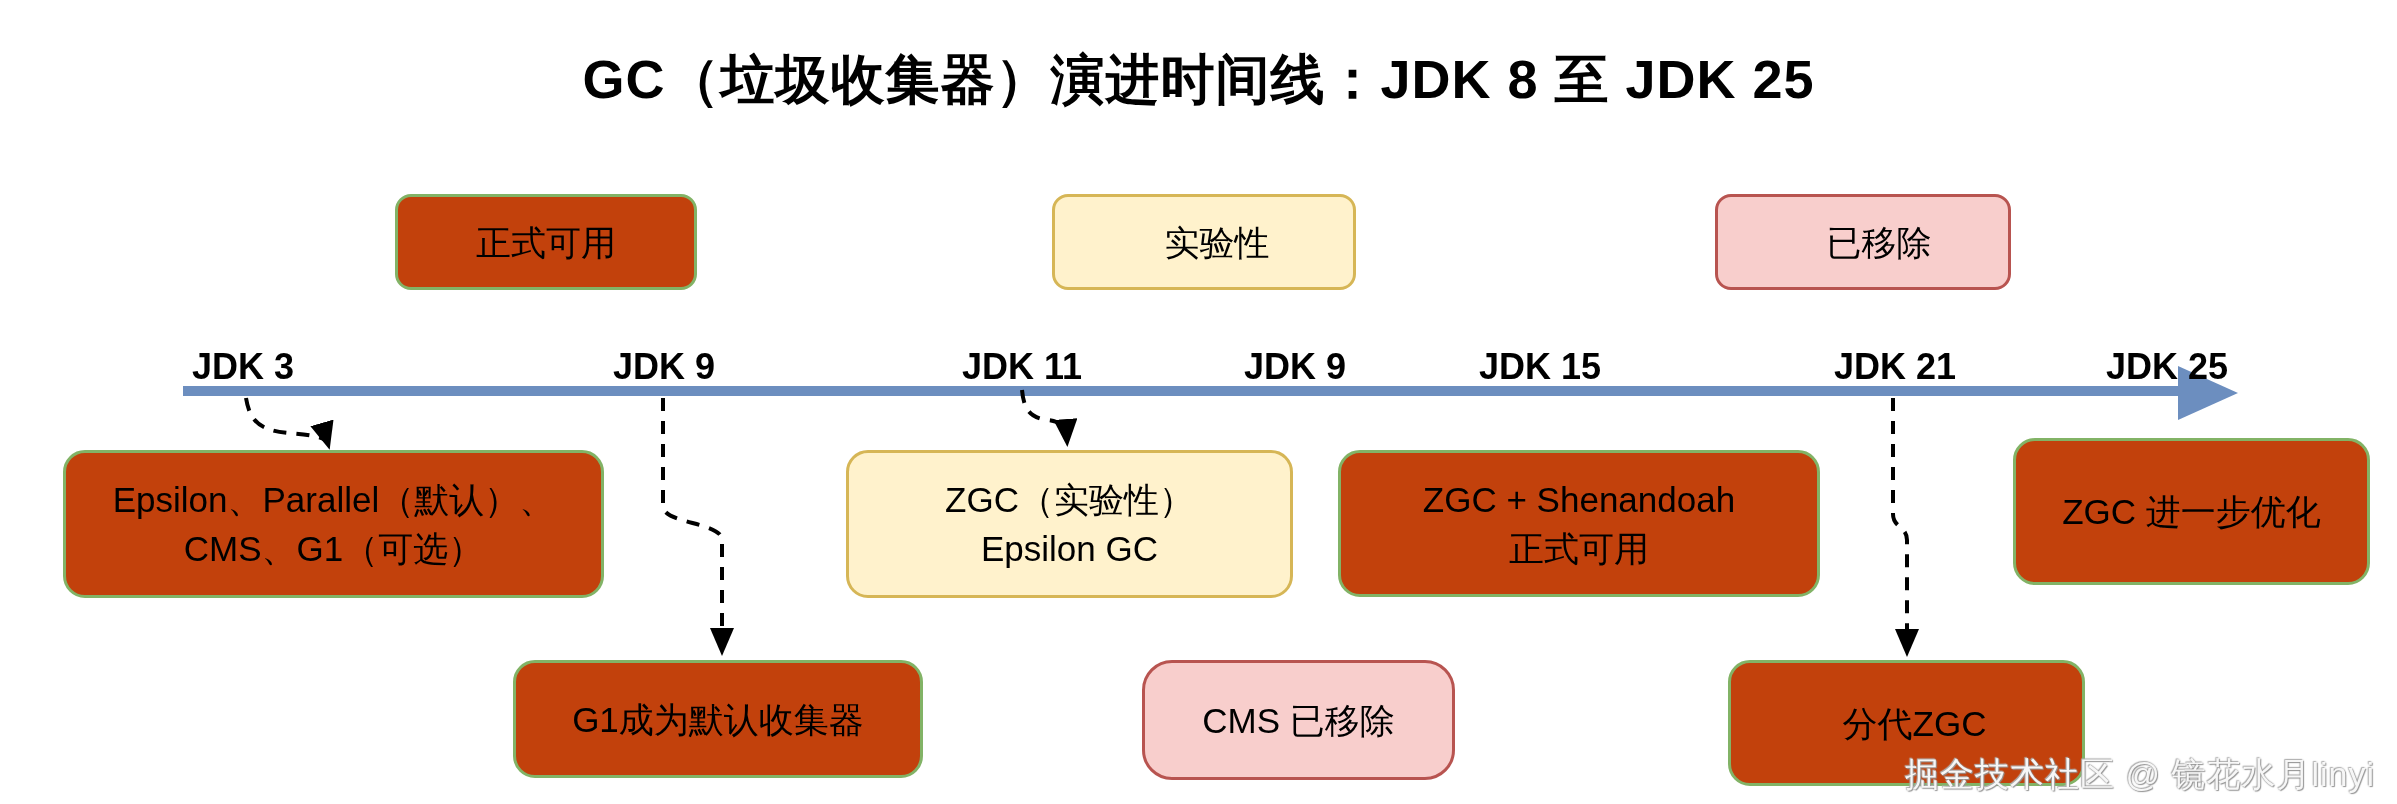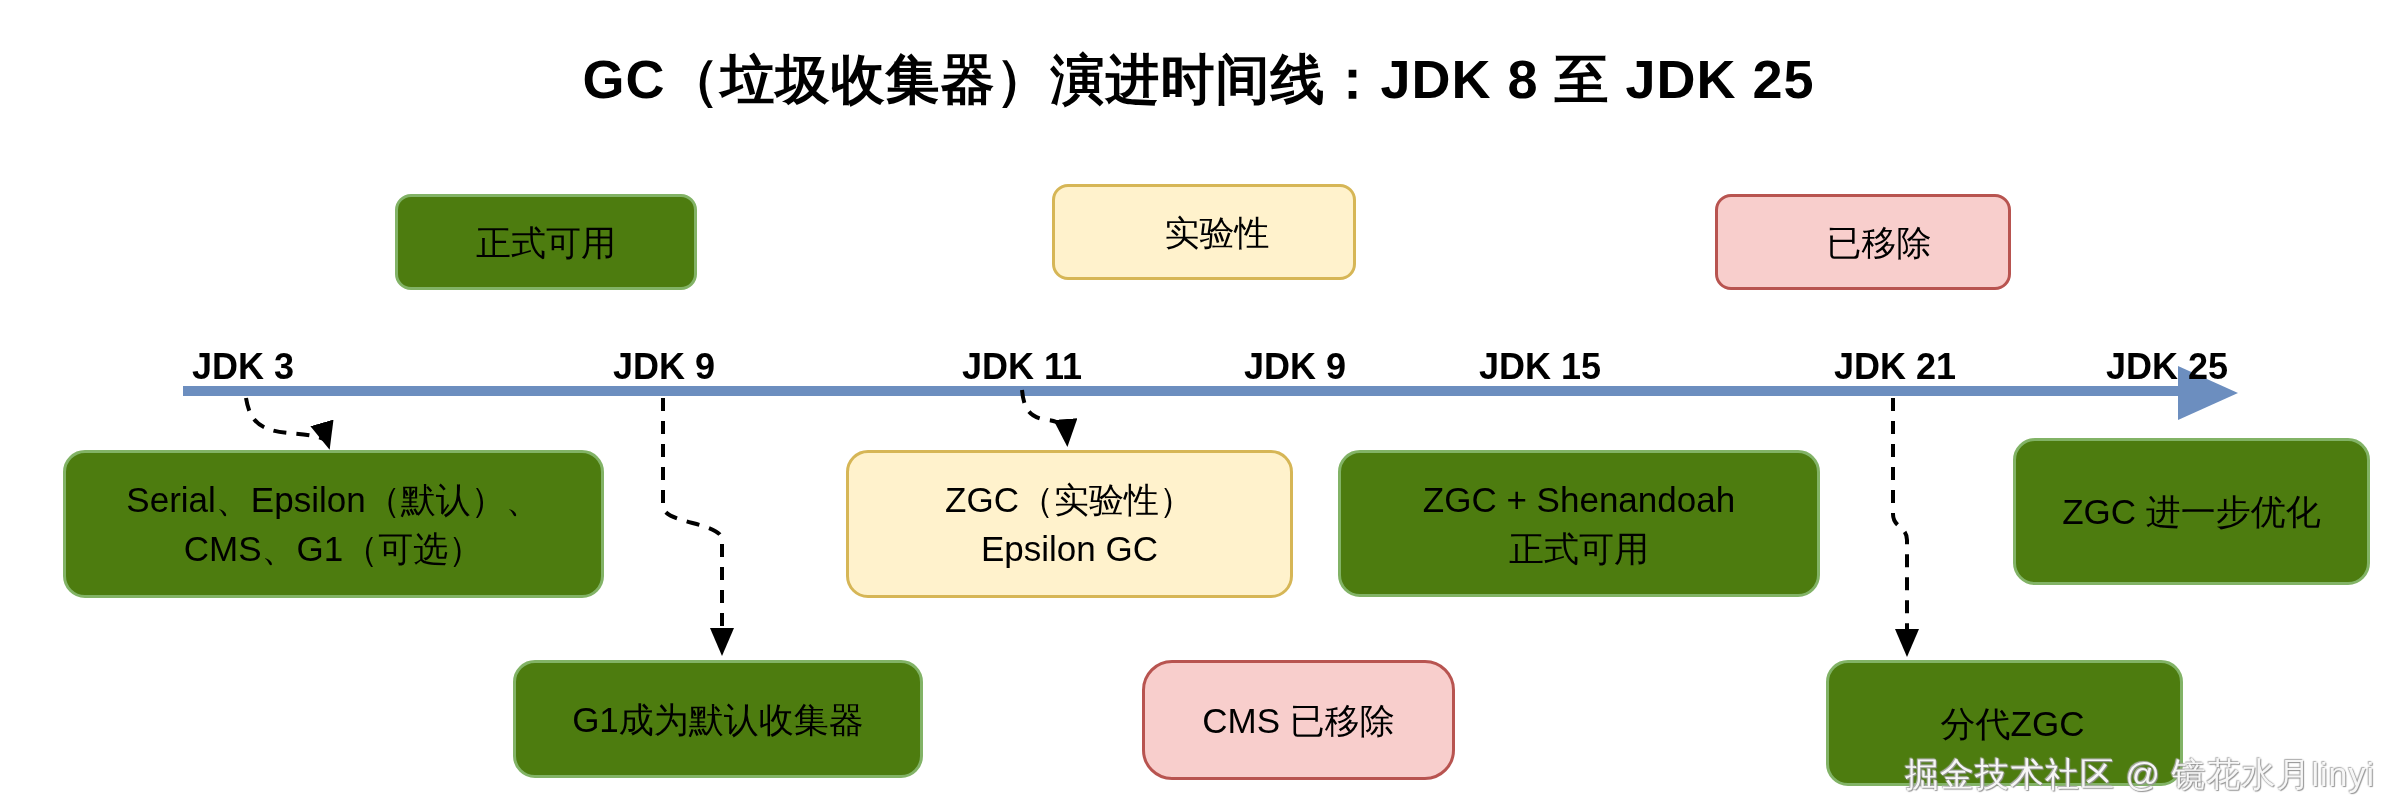--- a/index.html
+++ b/index.html
@@ -27,21 +27,21 @@
     flex-direction: column;
     align-items: center;
     justify-content: center;
     text-align: center;
     box-sizing: border-box;
     font-size: 35px;
     line-height: 1.4;
   }
   .legend-box { border-radius: 16px; border: 3.5px solid; }
   .event-box  { border-radius: 22px; border: 3.5px solid; }
-  .st-available    { background: #4d7c0f; border-color: #82b366; }
+  .st-available    { background: #c2410c; border-color: #82b366; }
   .st-experimental { background: #fff2cc; border-color: #d6b656; }
   .st-removed      { background: #f8cecc; border-color: #b85450; }
 
   .jdk-label {
     position: absolute;
     width: 220px;
     top: 346px;
     text-align: center;
     font-size: 36px;
     font-weight: 700;
@@ -61,21 +61,21 @@
 </head>
 <body>
 
 <div id="canvas">
 
   <div class="title">GC（垃圾收集器）演进时间线：JDK 8 至 JDK 25</div>
 
   <div class="legend-box st-available" style="left:395px; top:194px; width:302px; height:96px;">
     <span>正式可用</span>
   </div>
-  <div class="legend-box st-experimental" style="left:1052px; top:184px; width:304px; height:96px;padding-left:26px;">
+  <div class="legend-box st-experimental" style="left:1052px; top:194px; width:304px; height:96px;padding-left:26px;">
     <span>实验性</span>
   </div>
   <div class="legend-box st-removed" style="left:1715px; top:194px; width:296px; height:96px;padding-left:32px;">
     <span>已移除</span>
   </div>
 
   <svg id="timeline-svg" width="2397" height="804" viewBox="0 0 2397 804">
     <defs>
       <marker id="arrowhead" markerWidth="8" markerHeight="8" refX="5.5" refY="3" orient="auto" markerUnits="strokeWidth">
         <path d="M0,0 L7,3 L0,6 z" fill="#000"></path>
@@ -96,40 +96,40 @@
 
   <div class="jdk-label" style="left:133px;">JDK 3</div>
   <div class="jdk-label" style="left:554px;">JDK 9</div>
   <div class="jdk-label" style="left:912px;">JDK 11</div>
   <div class="jdk-label" style="left:1185px;">JDK 9</div>
   <div class="jdk-label" style="left:1430px;">JDK 15</div>
   <div class="jdk-label" style="left:1785px;">JDK 21</div>
   <div class="jdk-label" style="left:2057px;">JDK 25</div>
 
   <div class="event-box st-available" style="left:63px; top:450px; width:541px; height:148px;">
-    <span>Serial、Epsilon（默认）、</span>
+    <span>Epsilon、Parallel（默认）、</span>
     <span>CMS、G1（可选）</span>
   </div>
   <div class="event-box st-experimental" style="left:846px; top:450px; width:447px; height:148px;">
     <span>ZGC（实验性）</span>
     <span>Epsilon GC</span>
   </div>
   <div class="event-box st-available" style="left:1338px; top:450px; width:482px; height:147px;">
     <span>ZGC + Shenandoah</span>
     <span>正式可用</span>
   </div>
   <div class="event-box st-available" style="left:2013px; top:438px; width:357px; height:147px;">
     <span>ZGC 进一步优化</span>
   </div>
 
   <div class="event-box st-available" style="left:513px; top:660px; width:410px; height:118px;">
     <span>G1成为默认收集器</span>
   </div>
   <div class="event-box st-removed" style="left:1142px; top:660px; width:313px; height:120px;border-radius:30px;">
     <span>CMS 已移除</span>
   </div>
-  <div class="event-box st-available" style="left:1826px; top:660px; width:357px; height:126px;padding-left:16px;">
+  <div class="event-box st-available" style="left:1728px; top:660px; width:357px; height:126px;padding-left:16px;">
     <span>分代ZGC</span>
   </div>
 
   <div class="watermark">掘金技术社区 @ 镜花水月linyi</div>
 
 </div>
 
 </body></html>

